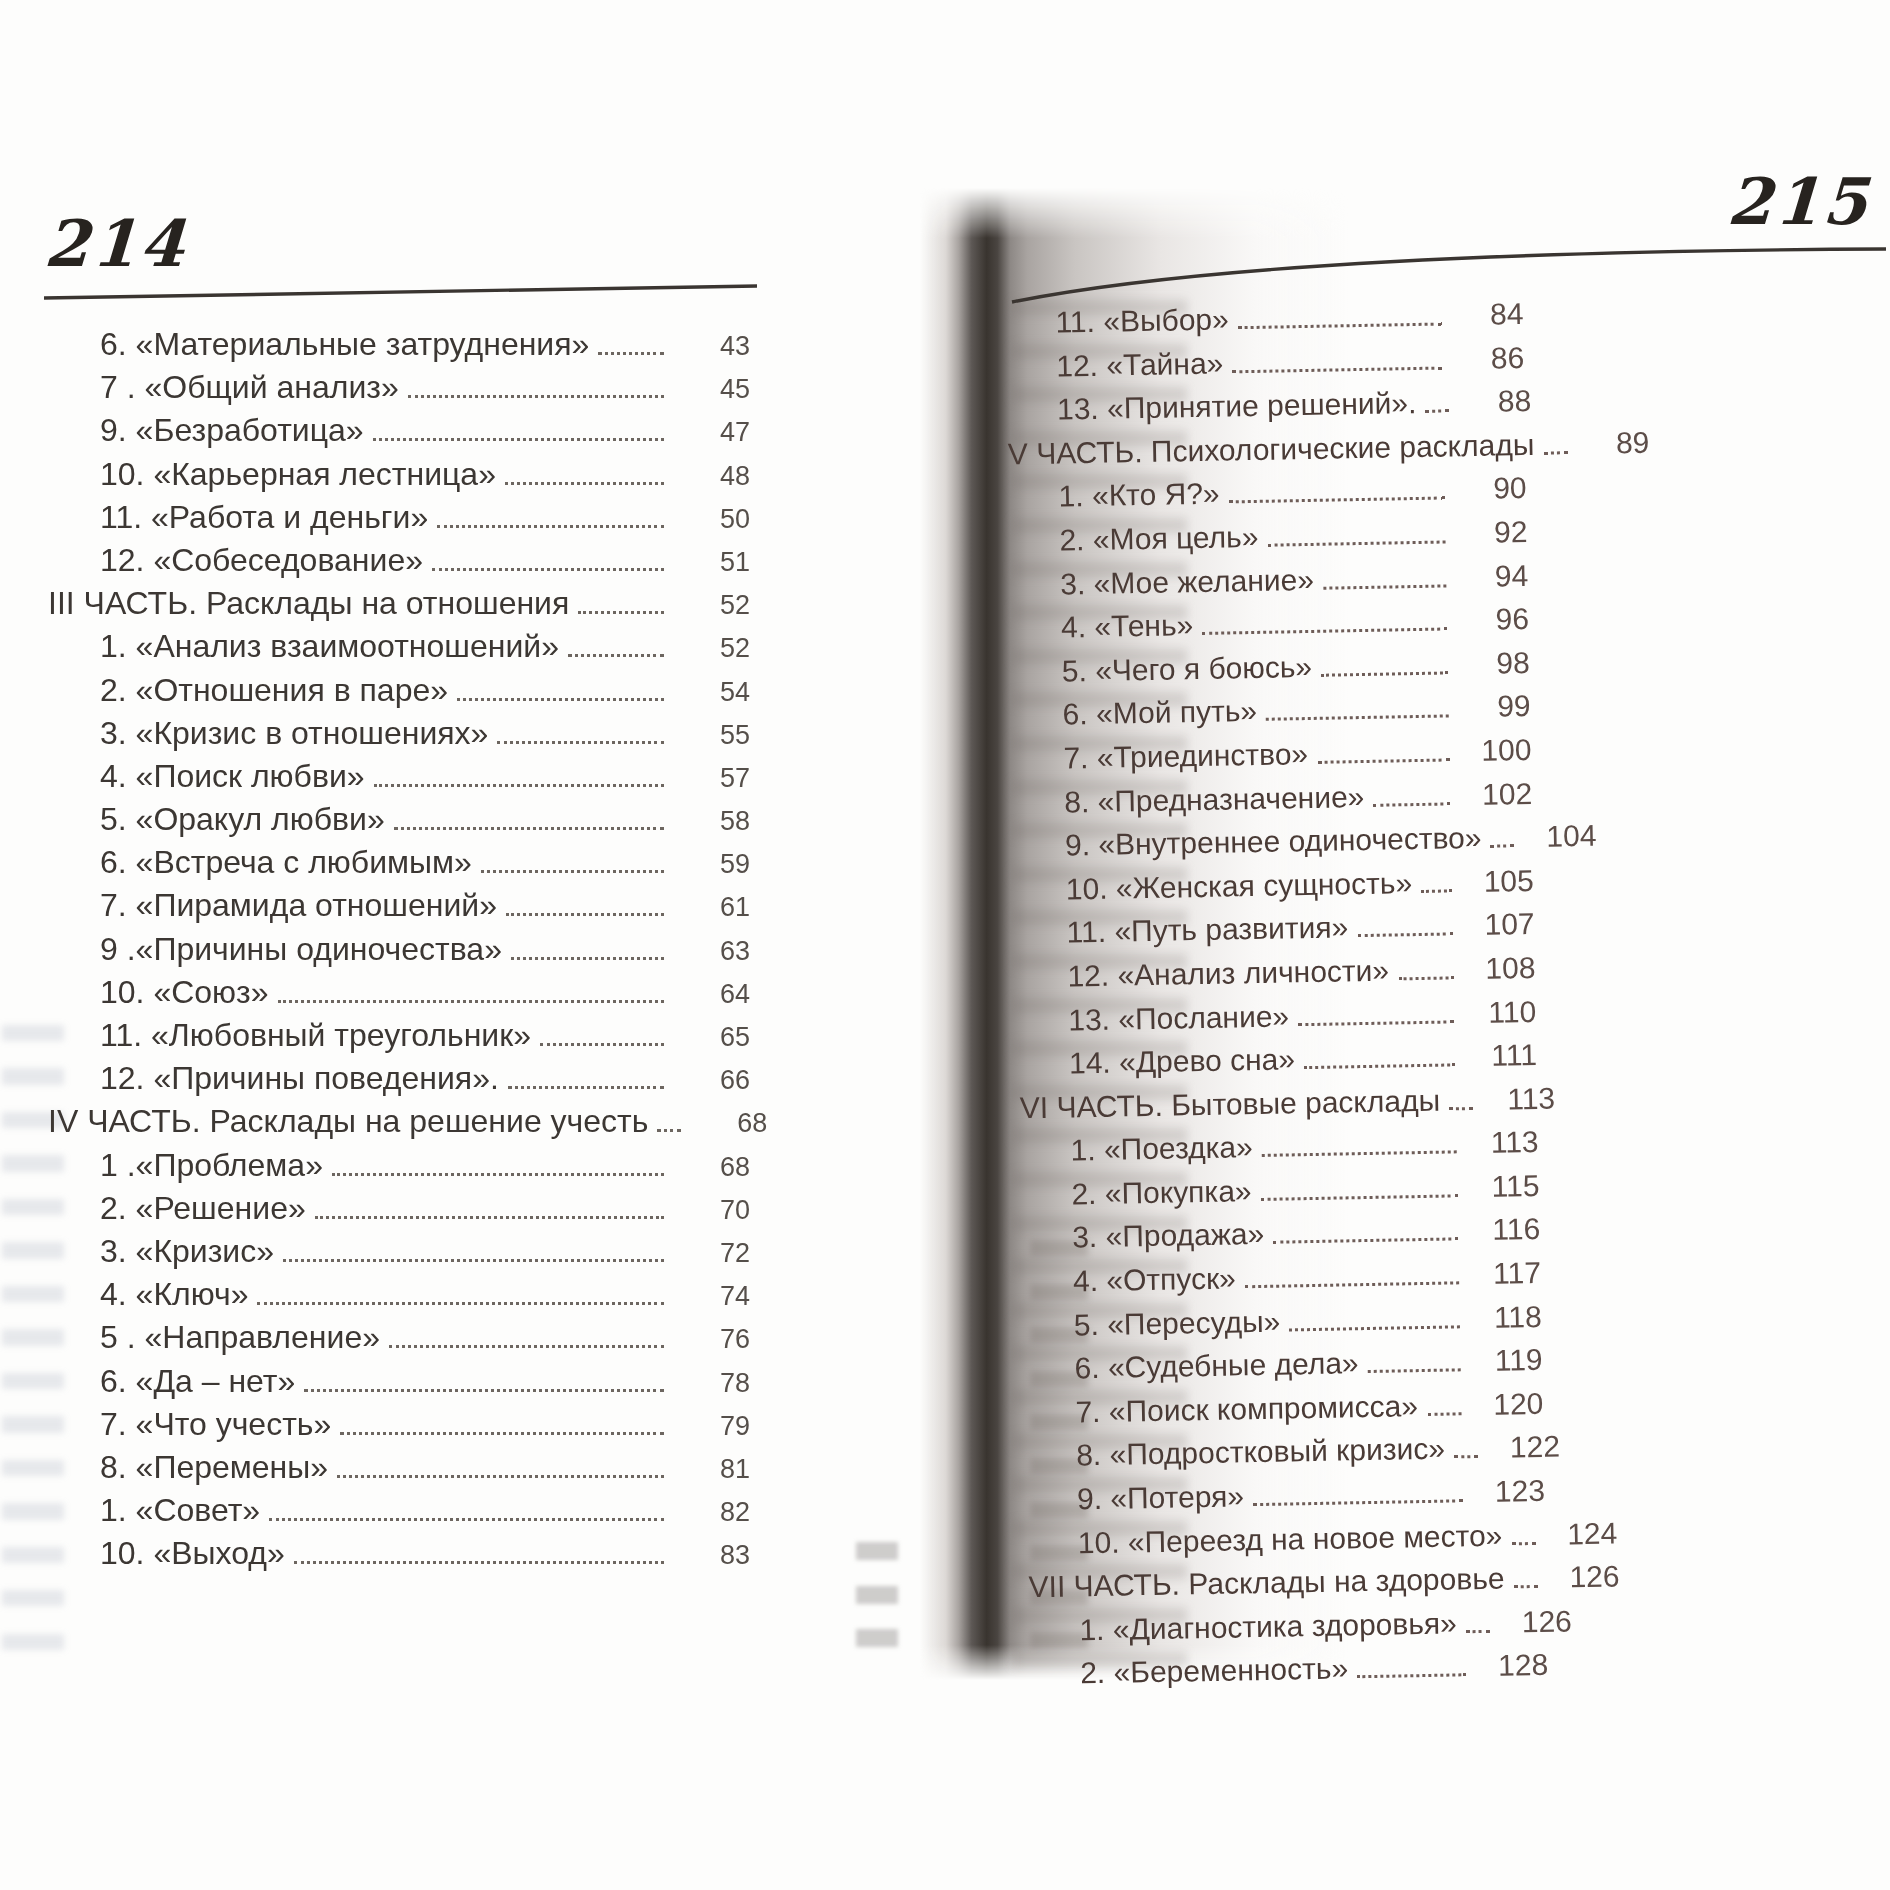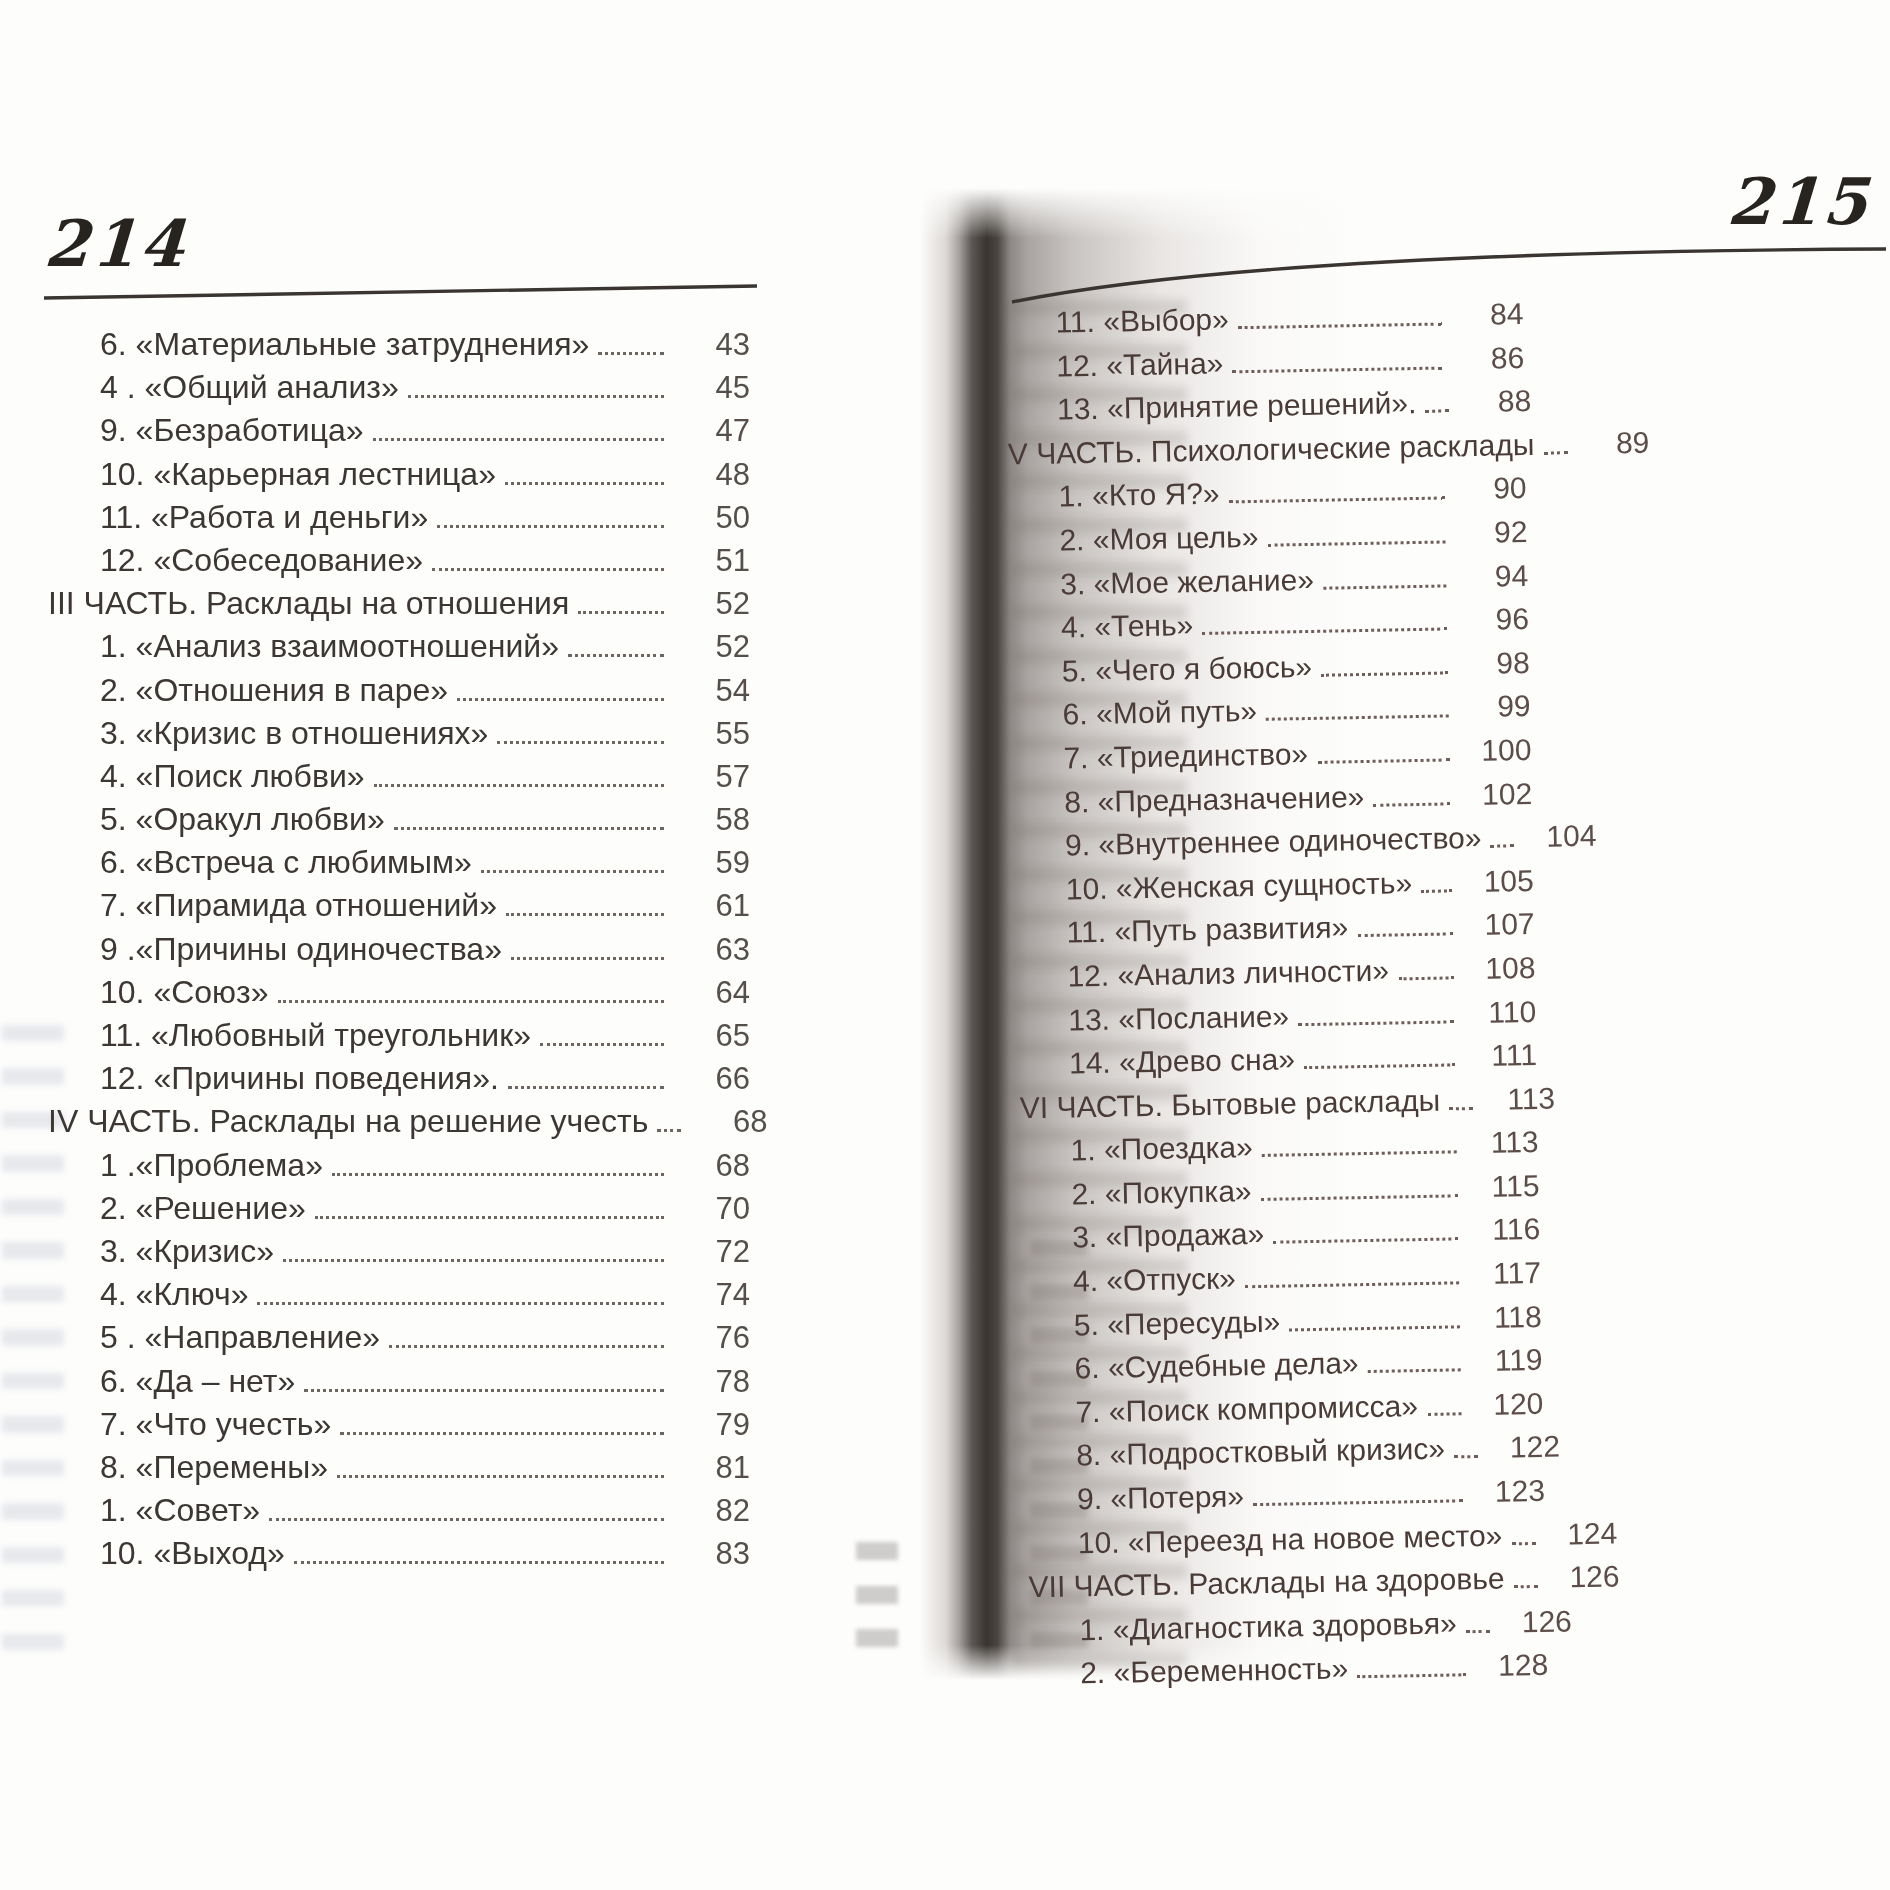--- a/index.html
+++ b/index.html
@@ -59,21 +59,21 @@
 
   #toc-left  .row.item .label{margin-left:52px;}
   #toc-right .row.item .label{margin-left:50px;}
   .label{flex:0 0 auto;}
 
   .dots{flex:1 1 30px;min-width:24px;margin:0 10px 0 9px;}
   #toc-left  .dots{border-bottom:3.4px dotted #6d6660;}
   #toc-right .dots{border-bottom:3.4px dotted #6e5d58;}
 
   .num{flex:0 0 auto;text-align:right;}
-  #toc-left  .num{width:76px;color:#554f4a;font-size:31px;}
+  #toc-left  .num{width:76px;color:#554f4a;font-size:27px;}
   #toc-right .num{width:72px;color:#5c4d48;font-size:30px;}
 </style>
 </head>
 <body>
 
 <div class="stage">
 
   <div class="gutter"></div>
 
   <div class="ghost ghost-right"></div>
@@ -89,21 +89,21 @@
   <div class="folio" id="folio-left">214</div>
   <div class="folio" id="folio-right">215</div>
 
   <div class="toc" id="toc-left">
       <div class="row item">
         <span class="label">6. «Материальные затруднения»</span>
         <span class="dots"></span>
         <span class="num">43</span>
       </div>
       <div class="row item">
-        <span class="label">4 . «Общий анализ»</span>
+        <span class="label">7 . «Общий анализ»</span>
         <span class="dots"></span>
         <span class="num">45</span>
       </div>
       <div class="row item">
         <span class="label">9. «Безработица»</span>
         <span class="dots"></span>
         <span class="num">47</span>
       </div>
       <div class="row item">
         <span class="label">10. «Карьерная лестница»</span>

